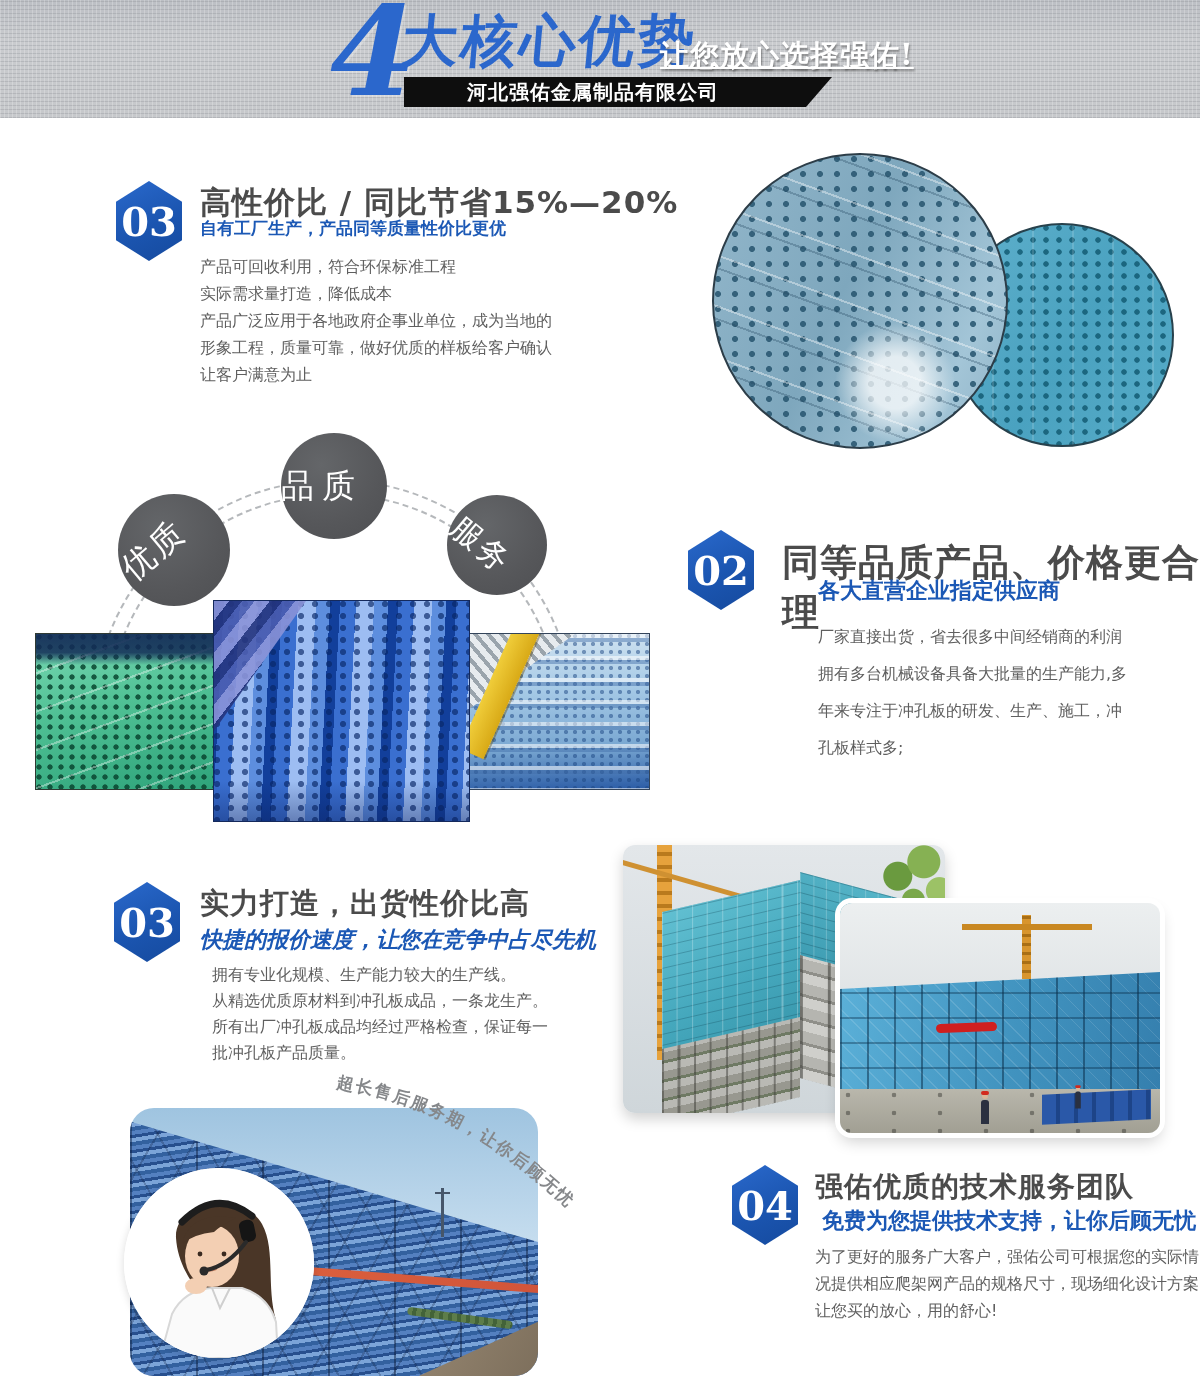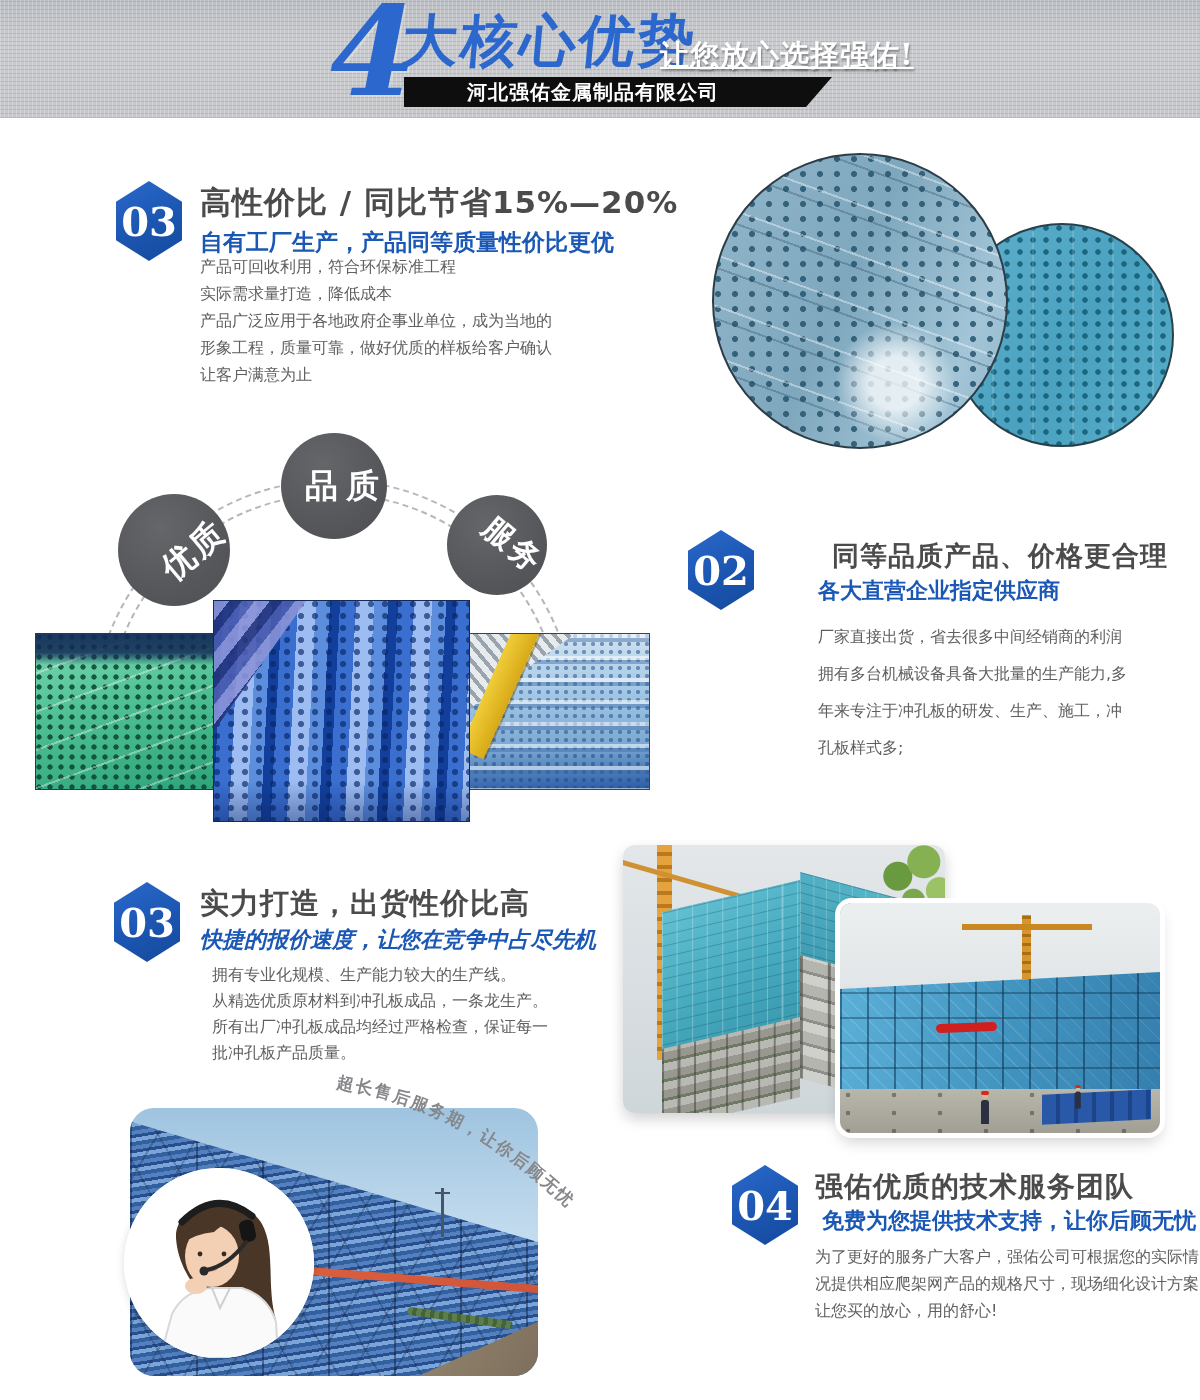--- a/index.html
+++ b/index.html
@@ -45,22 +45,22 @@
     clip-path:polygon(50% 0,100% 26%,100% 74%,50% 100%,0 74%,0 26%);
     background:linear-gradient(155deg,#2a69cc 0%,#1b55b0 55%,#154a9e 100%);
     color:#fff; font-family:"DejaVu Serif","Liberation Serif",serif; font-weight:bold;
     font-size:40px; display:flex; align-items:center; justify-content:center;
   }
   .adv-title { position:absolute; font-weight:bold; color:#4b4b4b; letter-spacing:1px; }
   .adv-sub   { position:absolute; font-weight:bold; color:#1b58b5; }
   .adv-body  { position:absolute; color:#5f5f5f; font-size:16px; white-space:pre-line; }
   
   .s1-hex{left:116px; top:181px;} .s1-title{left:200px; top:182px; font-size:31px;}
-  .s1-sub{left:200px; top:227px; font-size:23px;} .s1-body{left:200px; top:253px; line-height:27px; width:420px;}
-  .s2-hex{left:688px; top:530px;text-align:center;} .s2-title{left:832px; top:538px; font-size:27px;}
+  .s1-sub{left:200px; top:217px; font-size:17px;} .s1-body{left:200px; top:253px; line-height:27px; width:420px;}
+  .s2-hex{left:688px; top:530px;text-align:center;} .s2-title{left:782px; top:538px; font-size:37px;}
   .s2-sub{left:818px; top:576px; font-size:22px;} .s2-body{left:818px; top:618px; line-height:37px; width:380px;}
   .s3-hex{left:114px; top:882px;} .s3-title{left:200px; top:884px; font-size:29px;}
   .s3-sub{left:200px; top:925px; font-size:22px;font-style:italic;} .s3-body{left:212px; top:962px; line-height:26px; width:440px;}
   .s4-hex{left:732px; top:1165px;} .s4-title{left:815px; top:1168px; font-size:28px;}
   .s4-sub{left:822px; top:1206px; font-size:22px;} .s4-body{left:815px; top:1243px; line-height:27px; width:400px;}
   
   .circ-big {
     position:absolute; left:712px; top:153px; width:296px; height:296px; border-radius:50%;
     z-index:1; border:2px solid #2c3d48;
     background-image:
@@ -78,22 +78,22 @@
       radial-gradient(circle at 3px 3px, rgba(22,96,120,.9) 2.4px, rgba(0,0,0,0) 3.1px),
       linear-gradient(125deg,#5fb0cc 0%,#4aa2c0 55%,#57acc8 100%);
     background-size:auto,13px 12px,auto;
   }
   
   .arc-clip { position:absolute; left:0; top:455px; width:680px; height:335px; overflow:hidden; z-index:1; }
   .arc { position:absolute; border-radius:50%; border:2px dashed #b5b8bb; }
   .arc-outer { left:92px;  top:24px; width:484px; height:484px; }
   .arc-inner { left:106px; top:38px; width:456px; height:456px; }
   .qc {
-    position:absolute; border-radius:50%; z-index:2; color:#fff; font-weight:bold;
-    display:flex; align-items:center; justify-content:flex-end; letter-spacing:3px;
+    position:absolute; border-radius:50%; z-index:2; color:#fff; font-weight:normal;
+    display:flex; align-items:center; justify-content:flex-start; letter-spacing:3px;
     background:radial-gradient(circle at 38% 30%, #646669 0%, #56575a 60%, #4e4f52 100%);
   }
   .qc1 { left:118px; top:494px; width:112px; height:112px; font-size:33px; }
   .qc2 { left:281px; top:433px; width:106px; height:106px; font-size:33px; letter-spacing:8px; }
   .qc3 { left:447px; top:495px; width:100px; height:100px; font-size:31px; }
   .rot-neg { transform:rotate(-40deg); } .rot-pos { transform:rotate(40deg); }
   
   .strip-photo { position:absolute; overflow:hidden; }
   .p-left {
     left:35px; top:633px; width:193px; height:157px; border:1px solid #2f3a33; z-index:3;

